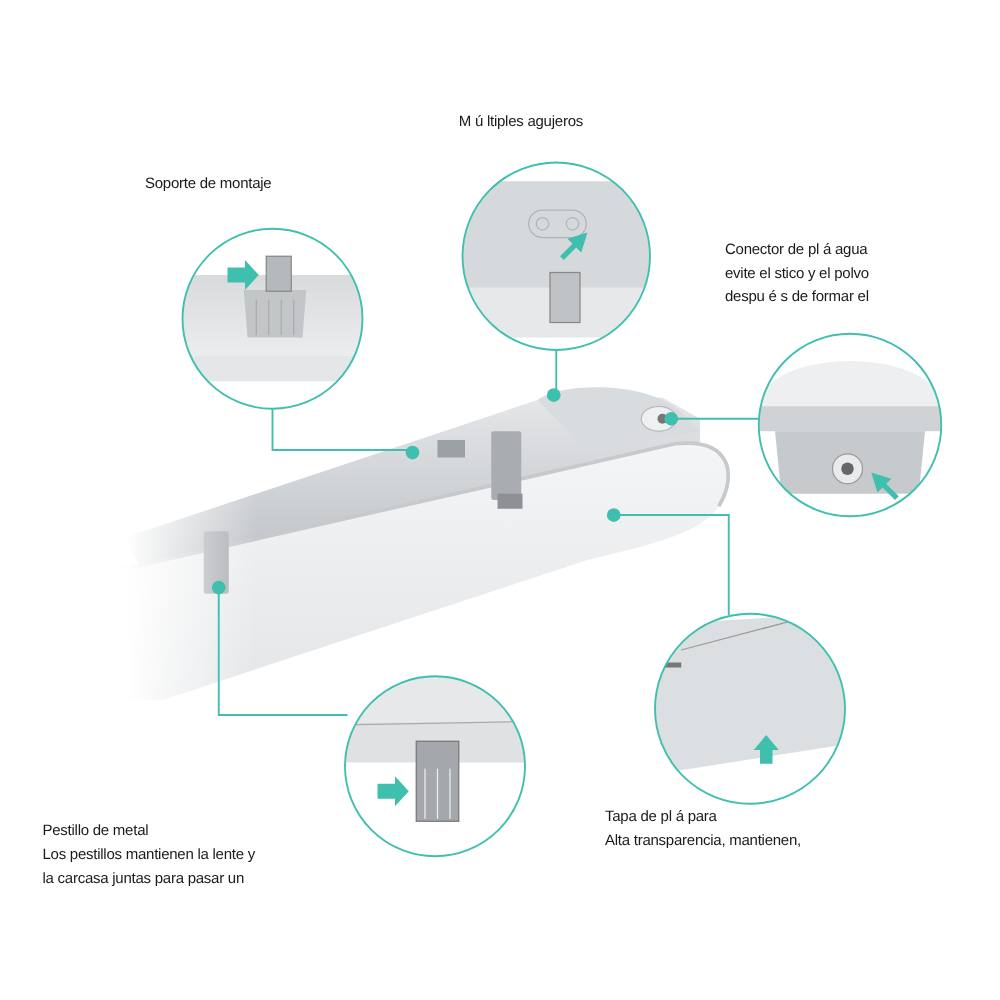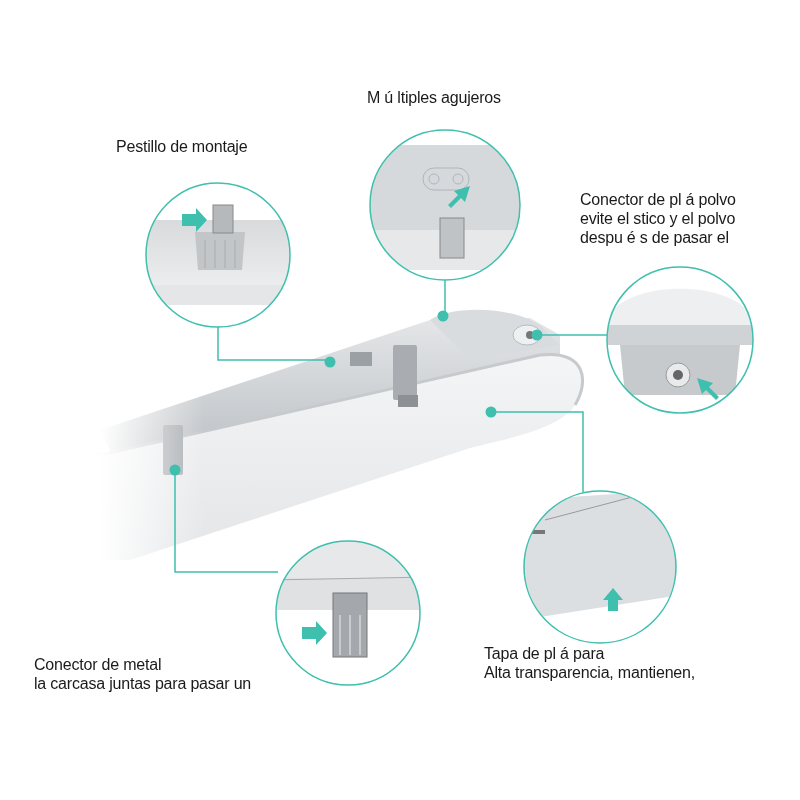--- a/index.html
+++ b/index.html
@@ -1,18 +1,18 @@
 <!DOCTYPE html>
 <html><head>
 <meta charset="utf-8">
 <style>
   html, body { margin: 0; padding: 0; background: #ffffff; }
   body { width: 800px; height: 800px; position: relative; overflow: hidden;
          font-family: "Liberation Sans", "DejaVu Sans", sans-serif; color: #1a1a1a; }
-  .label { position: absolute; font-size: 16px; line-height: 19px; white-space: nowrap; letter-spacing: -0.2px; }
+  .label { position: absolute; font-size: 12px; line-height: 19px; white-space: nowrap; letter-spacing: -0.2px; }
   .label .line { display: block; }
   svg.canvas { position: absolute; left: 0; top: 0; }
 </style>
 </head>
 <body>
 
 <svg class="canvas" width="800" height="800" viewBox="0 0 800 800">
   <defs>
     <linearGradient id="bodyGrad" x1="0" y1="0" x2="0" y2="1">
       <stop offset="0" stop-color="#e4e6e8"></stop>
@@ -151,30 +151,31 @@
     <circle cx="600" cy="567" r="76" fill="none" stroke="#3fbfae" stroke-width="1.5"></circle>
     <path d="M608 611 L608 600 L603 600 L613 588 L623 600 L618 600 L618 611 Z" fill="#3fbfae"></path>
   </g>
 </svg>
 
 <div class="label" style="left:367px; top:88px;">
   <span class="line">M ú ltiples agujeros</span>
 </div>
 
 <div class="label" style="left:116px; top:137px;">
-  <span class="line">Pestillo de montaje</span>
+  <span class="line">Soporte de montaje</span>
 </div>
 
 <div class="label" style="left:580px; top:190px;">
-  <span class="line">Conector de pl á polvo</span>
+  <span class="line">Conector de pl á agua</span>
   <span class="line">evite el stico y el polvo</span>
-  <span class="line">despu é s de pasar el</span>
+  <span class="line">despu é s de formar el</span>
 </div>
 
 <div class="label" style="left:34px; top:655px;">
-  <span class="line">Conector de metal</span>
+  <span class="line">Pestillo de metal</span>
+  <span class="line">Los pestillos mantienen la lente y</span>
   <span class="line">la carcasa juntas para pasar un</span>
 </div>
 
 <div class="label" style="left:484px; top:644px;">
   <span class="line">Tapa de pl á para</span>
   <span class="line">Alta transparencia, mantienen,</span>
 </div>
 
 </body></html>

